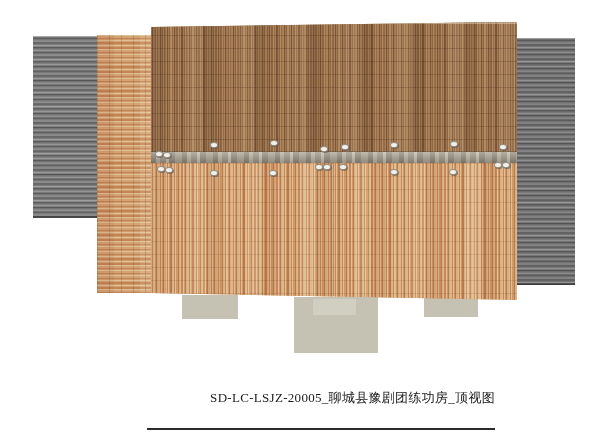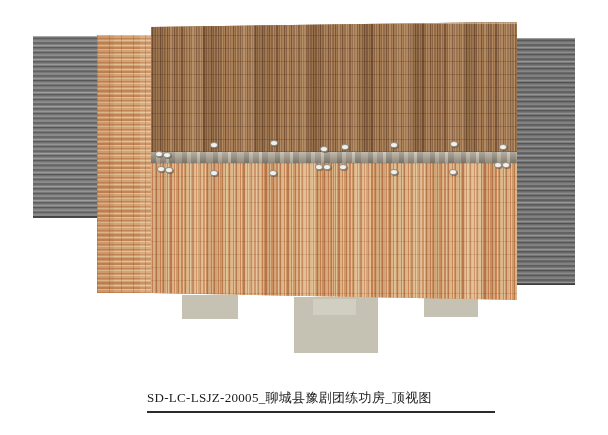--- a/index.html
+++ b/index.html
@@ -78,25 +78,25 @@
     border:1px solid rgba(120,112,100,.75);
     box-shadow:1px 1px 0 rgba(95,88,78,.65);
   }
 
   
   .seam{position:absolute;width:1px;background:rgba(55,35,20,.28);}
 
   .caption{
     position:absolute;
     left:147px;top:390px;width:348px;
-    text-align:left;white-space:nowrap;
+    text-align:right;white-space:nowrap;
     font-size:13px;line-height:16px;letter-spacing:.3px;
     color:var(--caption-text,#1b1b1b);
     border-bottom:2px solid #2b2b2b;
-    padding-bottom:5px;
+    padding-bottom:22px;
   }
 </style>
 </head>
 <body>
 
 <div class="sheet">
   <div>
       <div class="region corrugated" style="left: 33px; top: 36px; width: 64px; height: 182px;"></div>
       <div class="region corrugated corrugated-right" style="left: 513px; top: 38px; width: 62px; height: 247px;"></div>
       <div class="region tile-courses" style="left: 97px; top: 35px; width: 54px; height: 258px;"></div>

